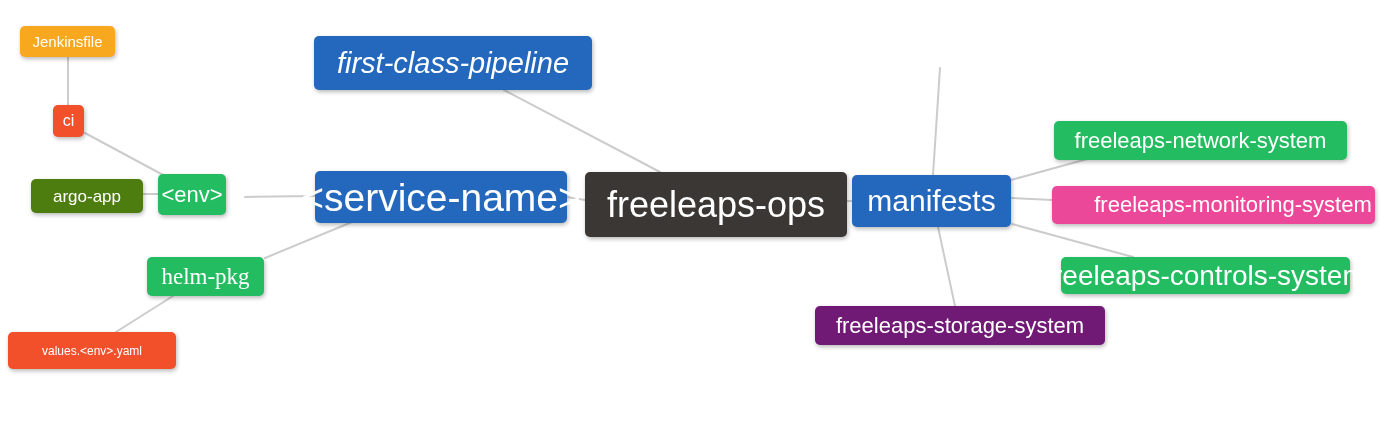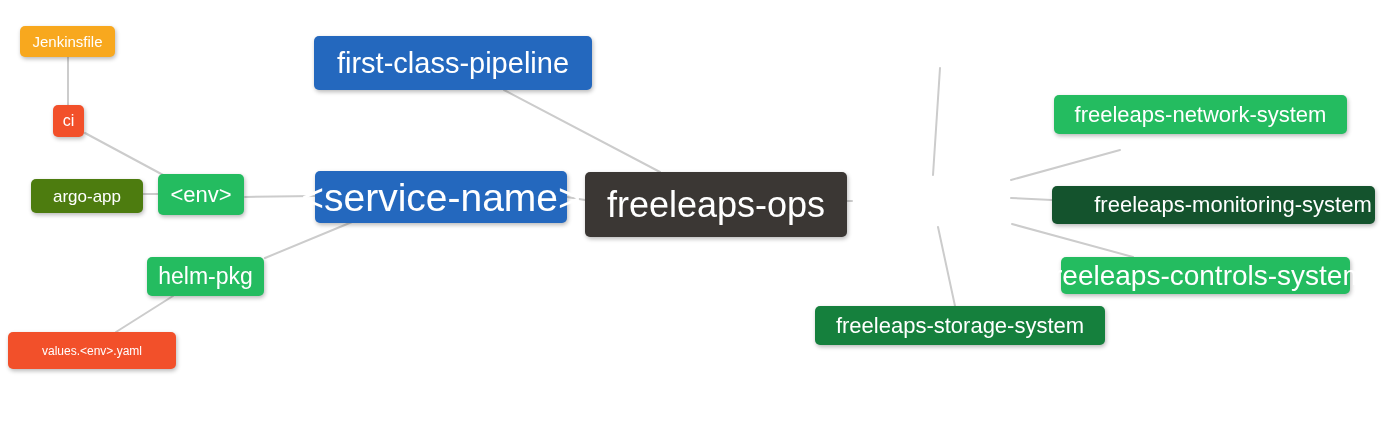--- a/index.html
+++ b/index.html
@@ -60,24 +60,25 @@
       <line x1="933" y1="175" x2="940" y2="68" stroke="#cccccc" stroke-width="2" stroke-linecap="round"></line>
       <line x1="1011" y1="180" x2="1120" y2="150" stroke="#cccccc" stroke-width="2" stroke-linecap="round"></line>
       <line x1="1011" y1="198" x2="1052" y2="200" stroke="#cccccc" stroke-width="2" stroke-linecap="round"></line>
       <line x1="1012" y1="224" x2="1133" y2="257" stroke="#cccccc" stroke-width="2" stroke-linecap="round"></line>
       <line x1="938" y1="227" x2="955" y2="306" stroke="#cccccc" stroke-width="2" stroke-linecap="round"></line>
     </svg>
   <div id="nodes">
       <div class="node" style="left: 20px; top: 26px; width: 95px; height: 31px; font-size: 15px; background: rgb(248, 168, 30); color: rgb(255, 255, 255);">Jenkinsfile</div>
       <div class="node" style="left: 53px; top: 105px; width: 31px; height: 32px; font-size: 16px; background: rgb(242, 80, 42); color: rgb(255, 255, 255); text-align: center;">ci</div>
       <div class="node" style="left: 31px; top: 179px; width: 112px; height: 34px; font-size: 17px; background: #4d7c0f; color: rgb(255, 255, 255);">argo-app</div>
-      <div class="node" style="left: 158px; top: 174px; width: 86px; height: 41px; font-size: 22px; background: rgb(36, 188, 96); color: rgb(255, 255, 255);">&lt;env&gt;</div>
-      <div class="node" style="left: 147px; top: 257px; width: 117px; height: 39px; font-size: 23px; background: rgb(36, 188, 96); color: rgb(255, 255, 255);">helm-pkg</div>
+      <div class="node" style="left: 158px; top: 174px; width: 68px; height: 41px; font-size: 22px; background: rgb(36, 188, 96); color: rgb(255, 255, 255);">&lt;env&gt;</div>
+      <div class="node" style="left: 147px; top: 257px; width: 117px; height: 39px; font-size: 23px; background: rgb(36, 188, 96); color: rgb(255, 255, 255); font-family: Liberation Serif, serif;">helm-pkg</div>
       <div class="node" style="left: 8px; top: 332px; width: 168px; height: 37px; font-size: 12px; background: rgb(242, 80, 42); color: rgb(255, 255, 255);">values.&lt;env&gt;.yaml</div>
-      <div class="node" style="left: 314px; top: 36px; width: 278px; height: 54px; font-size: 29px; background: rgb(36, 104, 190); color: rgb(255, 255, 255);">first-class-pipeline</div>
+      <div class="node" style="left: 314px; top: 36px; width: 278px; height: 54px; font-size: 29px; background: rgb(36, 104, 190); color: rgb(255, 255, 255); font-style: italic;">first-class-pipeline</div>
       <div class="node" style="left: 315px; top: 171px; width: 252px; height: 52px; font-size: 39px; background: rgb(36, 104, 190); color: rgb(255, 255, 255);">&lt;service-name&gt;</div>
       <div class="node" style="left: 585px; top: 172px; width: 262px; height: 65px; font-size: 36px; background: rgb(59, 55, 52); color: rgb(255, 255, 255);">freeleaps-ops</div>
-      <div class="node" style="left: 1054px; top: 95px; width: 293px; height: 39px; font-size: 22px; background: rgb(36, 188, 96); color: rgb(255, 255, 255);">freeleaps-network-system</div>
-      <div class="node" style="left: 1052px; top: 186px; width: 323px; height: 38px; font-size: 22px; background: #14532d; color: rgb(255, 255, 255); padding-left: 45px;">freeleaps-monitoring-system</div>
+      <div class="node" style="left: 852px; top: 175px; width: 159px; height: 52px; font-size: 30px; background: rgb(36, 104, 190); color: rgb(255, 255, 255);">manifests</div>
+      <div class="node" style="left: 1054px; top: 121px; width: 293px; height: 39px; font-size: 22px; background: rgb(36, 188, 96); color: rgb(255, 255, 255);">freeleaps-network-system</div>
+      <div class="node" style="left: 1052px; top: 186px; width: 323px; height: 38px; font-size: 22px; background: #ec4899; color: rgb(255, 255, 255); padding-left: 45px;">freeleaps-monitoring-system</div>
       <div class="node" style="left: 1061px; top: 257px; width: 289px; height: 37px; font-size: 28px; background: rgb(36, 188, 96); color: rgb(255, 255, 255);">freeleaps-controls-system</div>
-      <div class="node" style="left: 815px; top: 306px; width: 290px; height: 39px; font-size: 22px; background: #15803d; color: rgb(255, 255, 255);">freeleaps-storage-system</div>
+      <div class="node" style="left: 815px; top: 306px; width: 290px; height: 39px; font-size: 22px; background: #701a75; color: rgb(255, 255, 255);">freeleaps-storage-system</div>
     </div>
 </div>
 
 </body></html>

